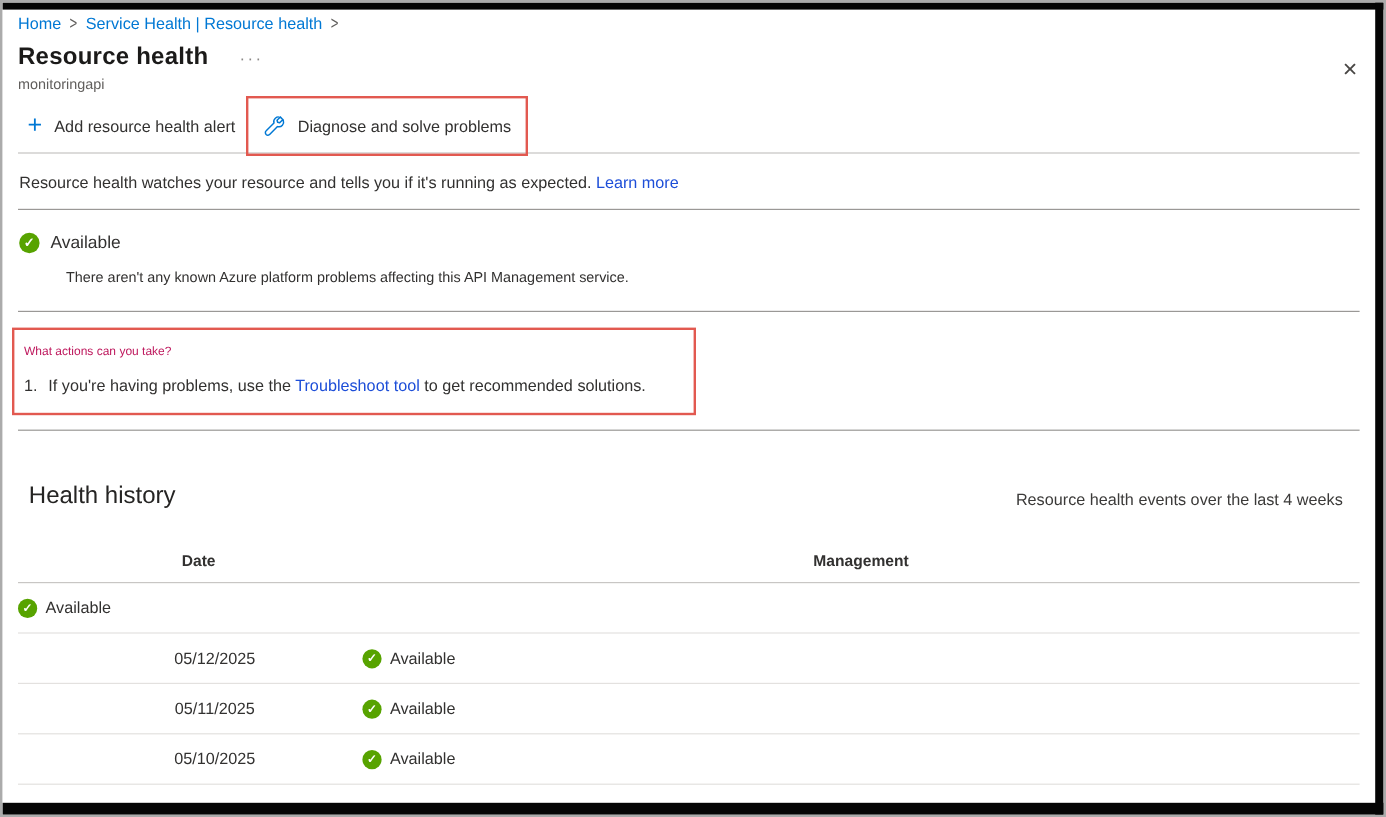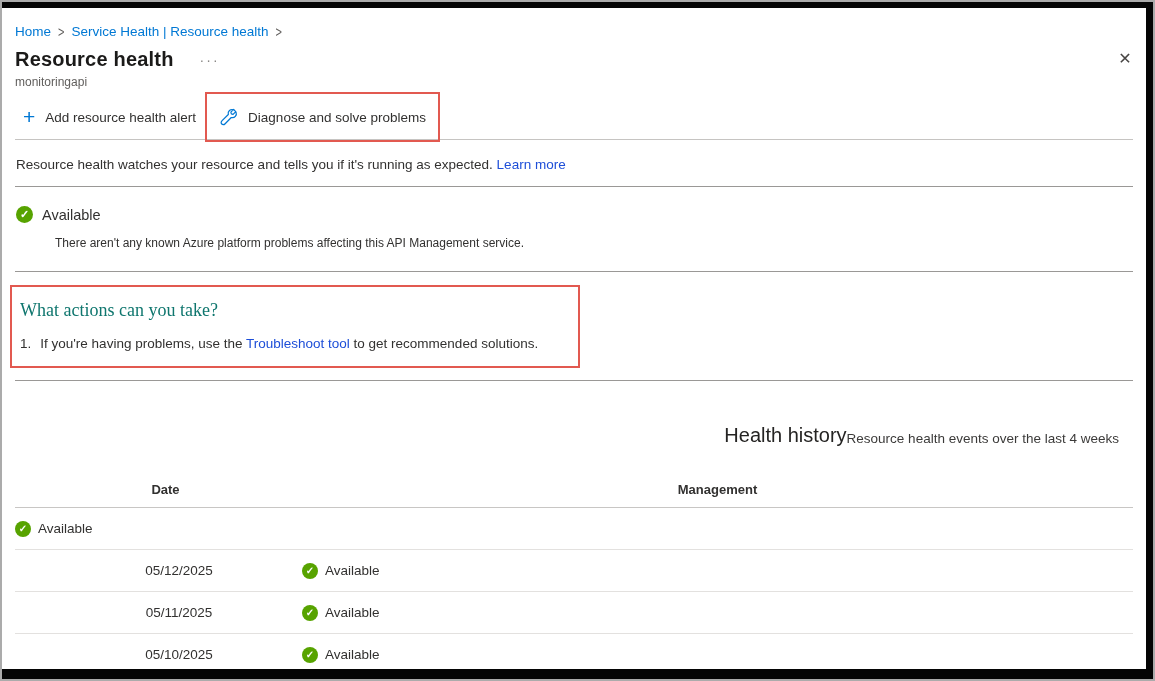--- a/index.html
+++ b/index.html
@@ -24,21 +24,21 @@
   .page {
     position: absolute;
     top: 6px; left: 1px; right: 8px; bottom: 10px;
     background: #fff;
     overflow: hidden;
     padding: 0 12px;
     font-size: 13px;
   }
 
   
-  .breadcrumb { padding-top: 16px; font-size: 13.5px; display: flex; align-items: center; gap: 7px; }
+  .breadcrumb { padding-top: 4px; font-size: 13.5px; display: flex; align-items: center; gap: 7px; }
   .breadcrumb a { color: #0078d4; text-decoration: none; cursor: pointer; }
   .crumb-sep { color: #605e5c; font-size: 11px; transform: scaleY(1.35); display: inline-block; }
 
   
   .title-row { margin-top: 9px; display: flex; align-items: center; }
   .page-title { font-size: 20px; font-weight: 700; color: #1b1a19; letter-spacing: 0.2px; }
   .more-btn { margin-left: 26px; color: #8a8886; font-size: 14px; letter-spacing: 2px; cursor: pointer; line-height: 10px; }
   .subtitle { margin-top: 4px; font-size: 12px; color: #605e5c; }
   .close-btn {
     position: absolute; top: 38px; right: 8px;
@@ -70,27 +70,27 @@
     background: #57a300; color: #fff; font-size: 11px; font-weight: 700;
     display: inline-flex; align-items: center; justify-content: center;
     margin-right: 9px; flex: 0 0 auto;
   }
   .status-label { font-size: 14.5px; color: #323130; }
   .status-detail { margin-top: 13px; font-size: 12px; padding-left: 1px; margin-left: 39px; }
   .div-status { margin-top: 21px; }
 
   
   .actions-box { margin-top: 13px; width: 570px; border: 2px solid #e25950; padding: 13px 14px 15px 8px; margin-left: -5px; }
-  .actions-heading { font-size: 18px; color: #0f766e; font-family: Liberation Serif, serif; }
+  .actions-heading { font-size: 10px; color: #be185d; }
   .actions-item { margin-top: 15px; font-size: 13.5px; display: flex; }
   .actions-num { margin-right: 9px; }
   .div-actions { margin-top: 12px; }
 
   
-  .hh-header { margin-top: 43px; display: flex; align-items: flex-end; justify-content: flex-end; padding: 0 14px 0 9px; }
+  .hh-header { margin-top: 43px; display: flex; align-items: flex-end; justify-content: space-between; padding: 0 14px 0 9px; }
   .hh-title { font-size: 20px; font-weight: 400; color: #252423; }
   .hh-note { font-size: 13.5px; color: #3b3a39; padding-bottom: 1px; }
 
   
   .hh-table { margin-top: 24px; text-align: center; }
   .t-row { display: flex; align-items: center; }
   .t-head { height: 37px; border-bottom: 1px solid #c8c6c4; font-weight: 700; font-size: 13px; }
   .col-date { width: 287px; padding-left: 14px; flex: 0 0 auto; }
   .col-desc { flex: 1; }
   .t-body-row { height: 42px; border-bottom: 1px solid #e3e1df; font-size: 13.5px; }

